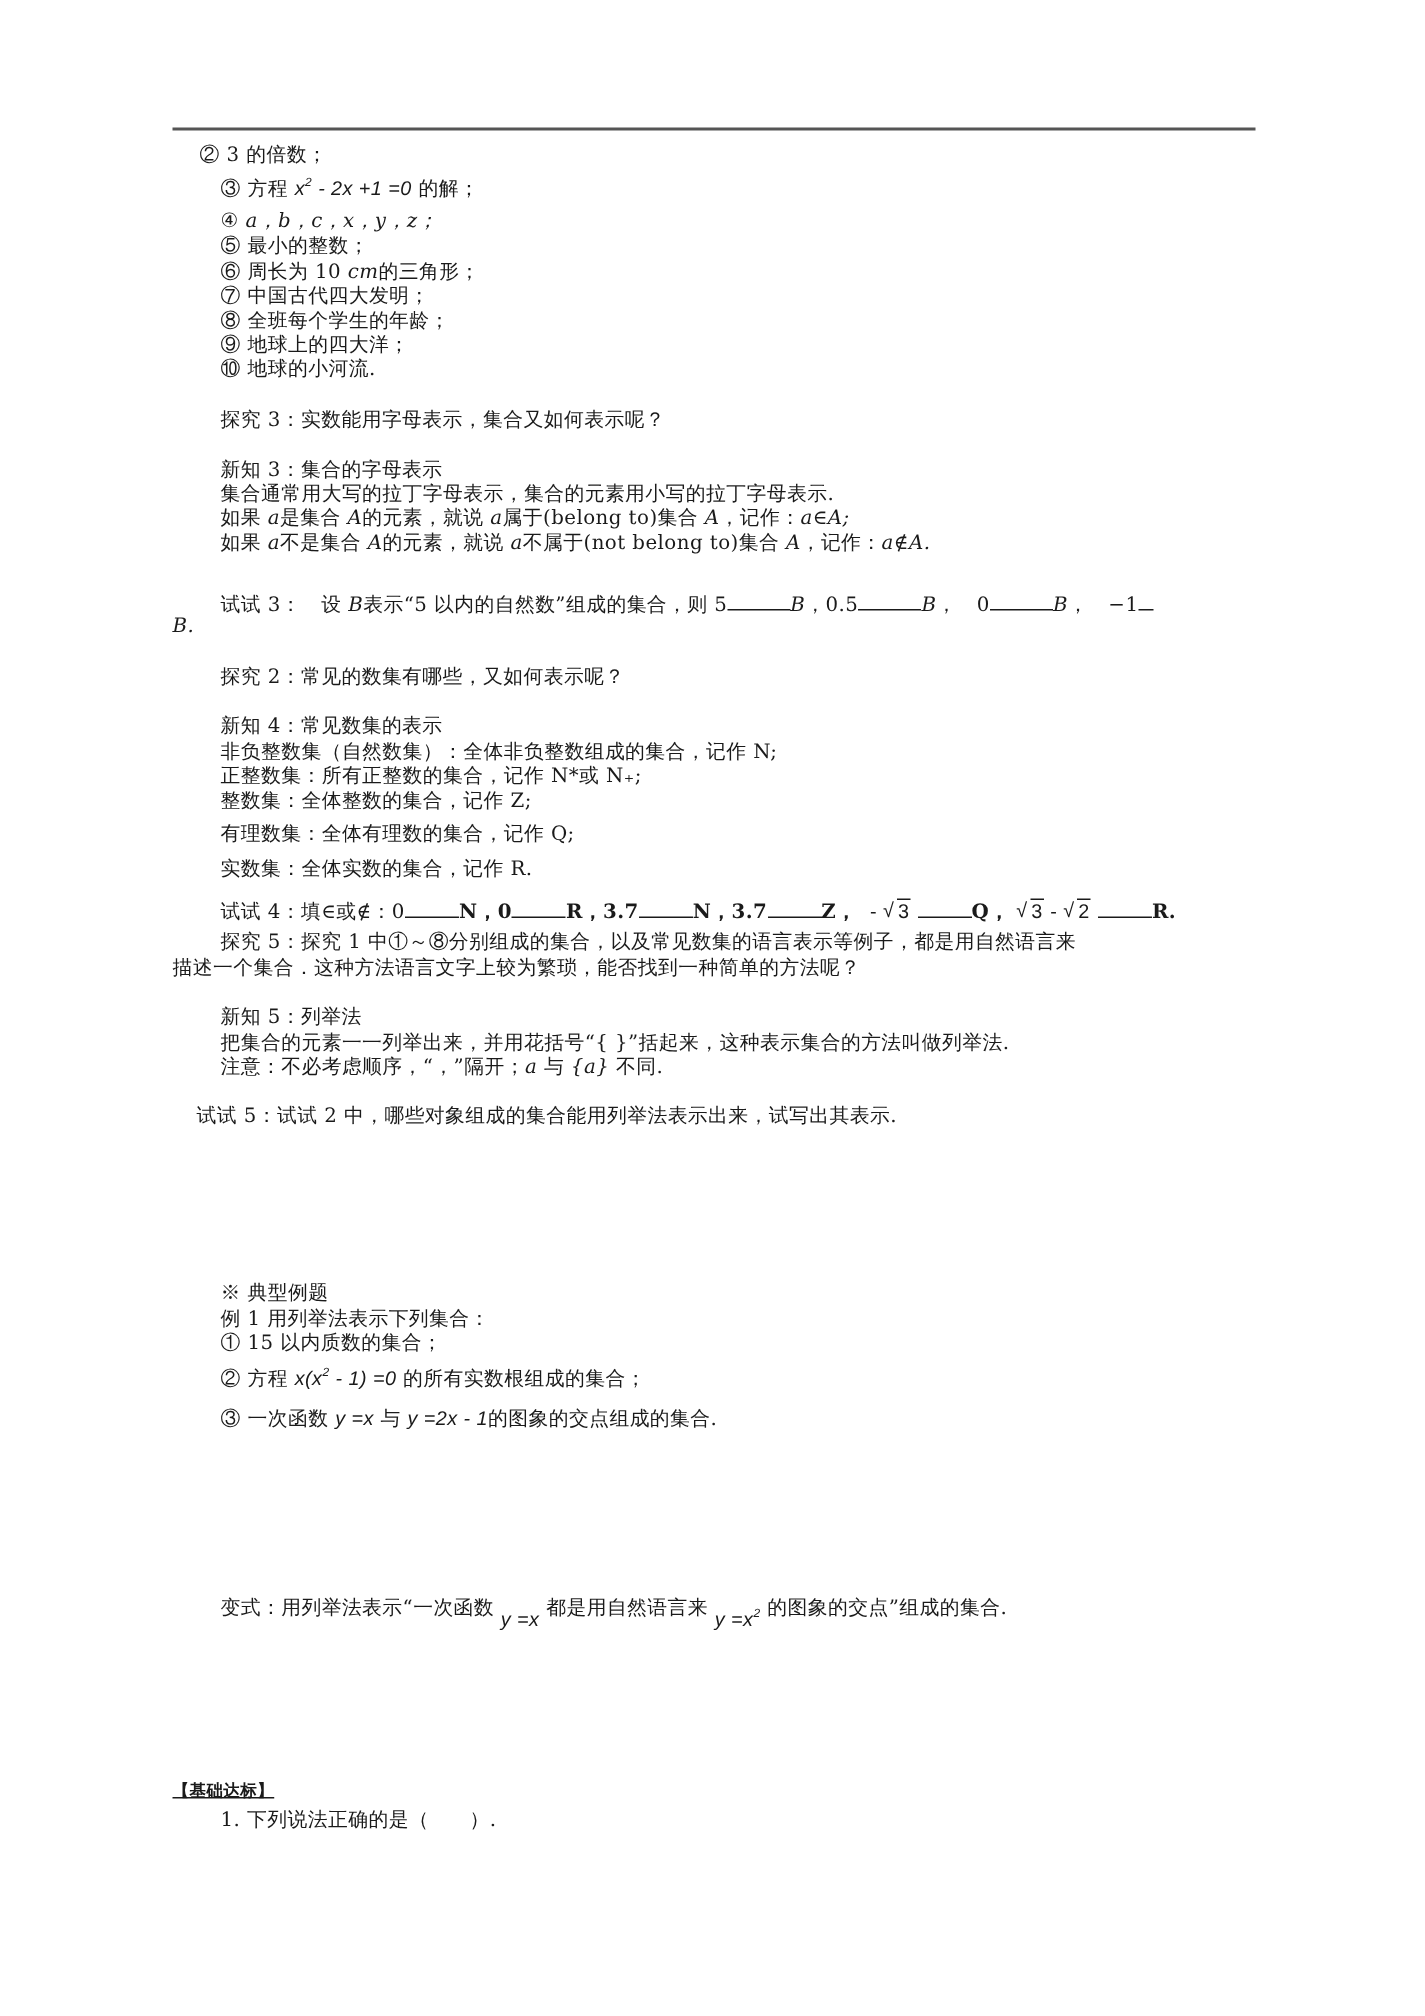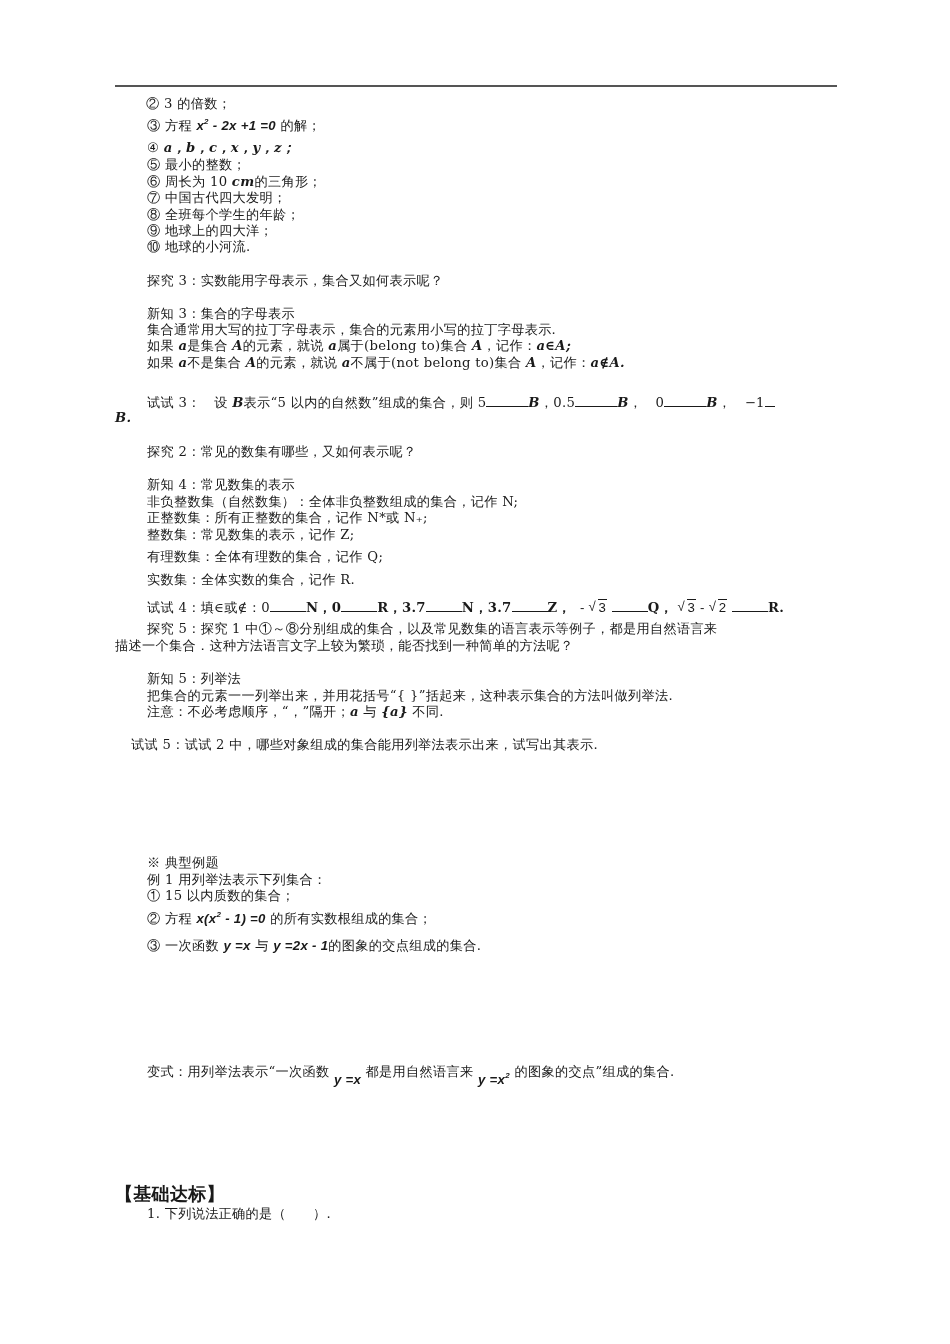--- a/index.html
+++ b/index.html
@@ -6,38 +6,38 @@
   body {
     width: 950px; height: 1344px; position: relative; overflow: hidden;
     font-family: "DejaVu Serif", "Liberation Serif", serif;
     color: #1a1a1a;
   }
   .rule { position: absolute; left: 115px; top: 85px; width: 722px; height: 2px; background: #555; }
   .ln {
     position: absolute; white-space: nowrap;
     font-size: 13.2px; line-height: 16px; letter-spacing: 0.3px;
   }
-  .it { font-style: italic; font-weight: bold; }
+  .it { font-style: italic; }
   .sans { font-family: "Liberation Sans", "DejaVu Sans", sans-serif; }
   .b { font-weight: bold; margin-top: 21px; }
   .blank { display: inline-block; border-bottom: 1px solid #1a1a1a; height: 12px; vertical-align: baseline; }
   .w42 { width: 42px; } .w36 { width: 36px; } .w10 { width: 10px; }
   sup { font-size: 8px; vertical-align: 6px; line-height: 0; }
   .sqrt { display: inline-block; position: relative; padding-left: 9px; }
   .sqrt::before { content: "\221A"; position: absolute; left: 0; top: -1px; }
   .sqrt span { border-top: 1px solid #1a1a1a; padding: 0 1px; }
   .low { position: relative; top: 8px; }
-  .bold-head { font-family: "DejaVu Sans", sans-serif; font-weight: bold; font-size: 18px; }
+  .bold-head { font-family: "DejaVu Sans", sans-serif; font-weight: bold; font-size: 11px; text-decoration: underline; }
 </style>
 </head>
 <body>
 
 <div class="rule"></div>
 
-<div class="ln" style="left:146px;top:96px">
+<div class="ln" style="left:133px;top:96px">
   <span>②</span> <span>3 的倍数；</span>
 </div>
 <div class="ln" style="left:147px;top:118px">
   <span>③</span> <span>方程 </span><span class="sans it">x<sup>2</sup> - 2x +1 =0</span><span> 的解；</span>
 </div>
 <div class="ln" style="left:147px;top:140px">
   <span>④</span> <span class="it">a，b，c，x，y，z；</span>
 </div>
 <div class="ln" style="left:147px;top:157px">
   <span>⑤</span> <span>最小的整数；</span>
@@ -72,21 +72,21 @@
 <div class="ln" style="left:147px;top:394px">
   <span>试试 3：　设 </span><span class="it">B</span><span>表示“5 以内的自然数”组成的集合，则 5</span><span class="blank w42"></span><span class="it">B</span><span>，0.5</span><span class="blank w42"></span><span class="it">B</span><span>，　0</span><span class="blank w42"></span><span class="it">B</span><span>，　−1</span><span class="blank w10"></span>
 </div>
 <div class="ln it" style="left:115px;top:410px">B.</div>
 
 <div class="ln" style="left:147px;top:444px">探究 2：常见的数集有哪些，又如何表示呢？</div>
 
 <div class="ln" style="left:147px;top:477px">新知 4：常见数集的表示</div>
 <div class="ln" style="left:147px;top:494px">非负整数集（自然数集）：全体非负整数组成的集合，记作 N;</div>
 <div class="ln" style="left:147px;top:510px">正整数集：所有正整数的集合，记作 N*或 N₊;</div>
-<div class="ln" style="left:147px;top:527px">  整数集：常见数集的表示，记作 Z;</div>
+<div class="ln" style="left:147px;top:527px">  整数集：全体整数的集合，记作 Z;</div>
 <div class="ln" style="left:147px;top:549px">有理数集：全体有理数的集合，记作 Q;</div>
 <div class="ln" style="left:147px;top:572px">实数集：全体实数的集合，记作 R.</div>
 
 <div class="ln" style="left:147px;top:599px">
   <span>试试 4：填∈或∉：0</span><span class="blank w36"></span><span class="b">N，0</span><span class="blank w36"></span><span class="b">R，3.7</span><span class="blank w36"></span><span class="b">N，3.7</span><span class="blank w36"></span><span class="b">Z，</span>&nbsp;&nbsp;<span class="sans">- </span><span class="sqrt sans"><span>3</span></span> <span class="blank w36"></span><span class="b">Q，</span> <span class="sqrt sans"><span>3</span></span><span class="sans"> - </span><span class="sqrt sans"><span>2</span></span> <span class="blank w36"></span><span class="b">R.</span>
 </div>
 
 <div class="ln" style="left:147px;top:621px">探究 5：探究 1 中①～⑧分别组成的集合，以及常见数集的语言表示等例子，都是用自然语言来</div>
 <div class="ln" style="left:115px;top:638px">描述一个集合．这种方法语言文字上较为繁琐，能否找到一种简单的方法呢？</div>
 

